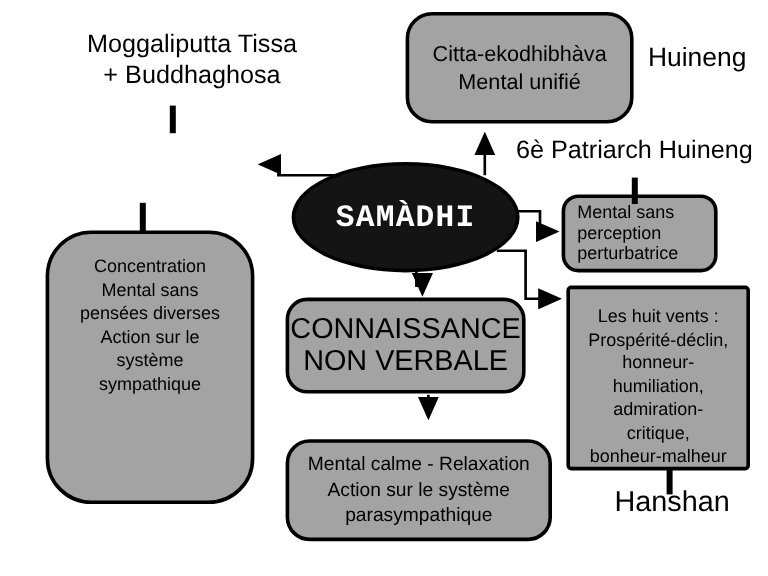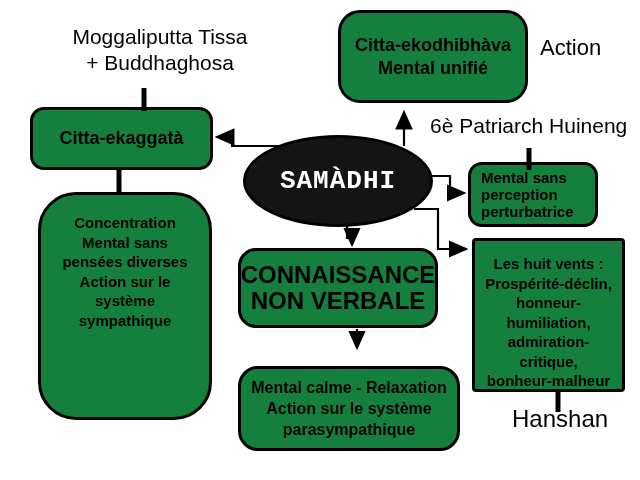--- a/index.html
+++ b/index.html
@@ -1,22 +1,22 @@
 <!DOCTYPE html>
 <html><head>
 <meta charset="utf-8">
 <style>
   html,body{margin:0;padding:0;background:#ffffff;}
   .canvas{
     position:relative;width:640px;height:480px;background:#ffffff;overflow:hidden;
     font-family:"Liberation Sans",sans-serif;color:#000;
   }
-  .node{position:absolute;box-sizing:border-box;background:#15803d;border:3px solid #000;
+  .node{position:absolute;box-sizing:border-box;background:#a3a3a3;border:3px solid #000;
         display:flex;align-items:center;justify-content:center;text-align:center;
-        font-weight:bold;white-space:pre-line;}
+        font-weight:normal;white-space:pre-line;}
   .serifLabel{position:absolute;font-family:Liberation Sans, sans-serif;color:#000;
         white-space:pre-line;text-align:center;}
   
   .box-citta-ekaggata{left:30px;top:107px;width:183px;height:63px;border-radius:14px;font-size:18px;}
   .box-concentration{left:38px;top:192px;width:174px;height:228px;border-radius:38px;
         align-items:flex-start;padding-top:18px;font-size:15px;line-height:19.5px;}
   .box-citta-ekodhibhava{left:338px;top:10px;width:190px;height:93px;border-radius:22px;
         font-size:18px;line-height:23px;}
   .box-mental-sans{left:468px;top:162px;width:130px;height:65px;border-radius:14px;
         justify-content:flex-start;text-align:left;padding-left:10px;font-size:15px;line-height:17px;}
@@ -36,25 +36,24 @@
   .label-hanshan{left:512px;top:405px;width:95px;font-size:24px;text-align:left;}
   .overlay{position:absolute;left:0;top:0;width:640px;height:480px;pointer-events:none;}
 </style>
 </head>
 <body>
 
 <div class="canvas">
 
   <div class="serifLabel label-moggaliputta">Moggaliputta Tissa
 + Buddhaghosa</div>
-  <div class="serifLabel label-bouddha">Action</div>
+  <div class="serifLabel label-bouddha">Huineng</div>
   <div class="serifLabel label-patriarch">6è Patriarch Huineng</div>
   <div class="serifLabel label-hanshan">Hanshan</div>
 
-  <div class="node box-citta-ekaggata">Citta-ekaggatà</div>
   <div class="node box-concentration">Concentration
 Mental sans
 pensées diverses
 Action sur le
 système
 sympathique</div>
   <div class="node box-citta-ekodhibhava">Citta-ekodhibhàva
 Mental unifié</div>
   <div class="node box-mental-sans">Mental sans
 perception

